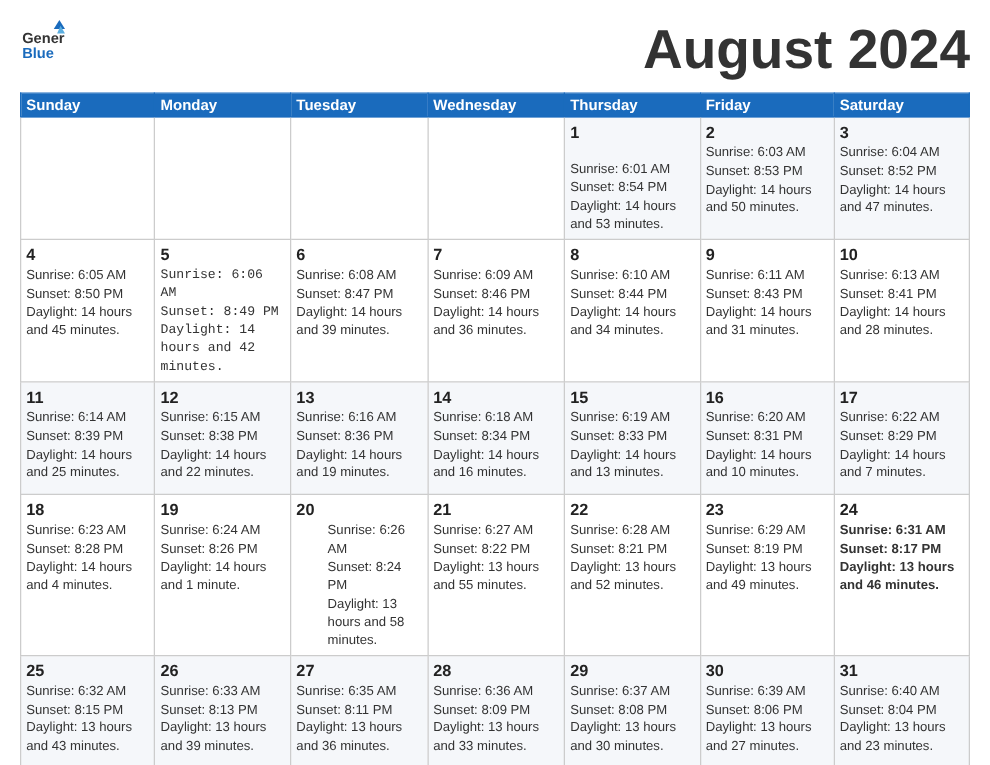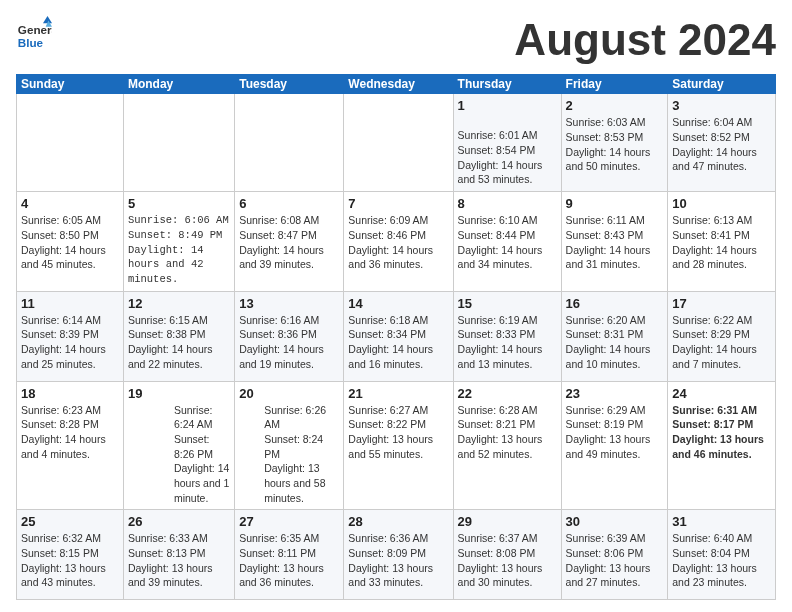--- a/index.html
+++ b/index.html
@@ -228,21 +228,21 @@
       </tr>
       <tr>
         <td>
           <span class="day-num">18</span>
           <div class="day-info" style="white-space: pre-line;">Sunrise: 6:23 AM
 Sunset: 8:28 PM
 Daylight: 14 hours and 4 minutes.</div>
         </td>
         <td>
           <span class="day-num">19</span>
-          <div class="day-info" style="white-space: pre-line; margin-left: 46px;">Sunrise: 6:24 AM
+          <div class="day-info" style="white-space: pre-line;">Sunrise: 6:24 AM
 Sunset: 8:26 PM
 Daylight: 14 hours and 1 minute.</div>
         </td>
         <td>
           <span class="day-num">20</span>
           <div class="day-info" style="white-space: pre-line; margin-left: 25px;">Sunrise: 6:26 AM
 Sunset: 8:24 PM
 Daylight: 13 hours and 58 minutes.</div>
         </td>
         <td>

